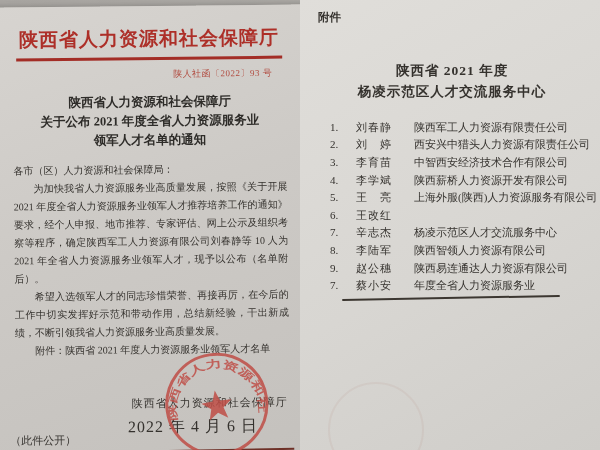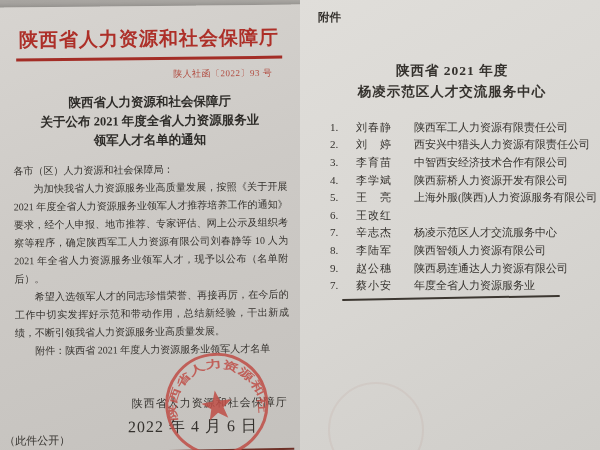--- a/index.html
+++ b/index.html
@@ -24,21 +24,21 @@
   .ld-rule{height:2.5px;background:#a32d26;margin:5px 4px 0 4px;}
   .ld-docnum{color:#b14a3f;font-size:9px;text-align:right;margin:8px 14px 0 0;letter-spacing:.5px;}
   .ld-title{margin-top:12px;text-align:center;font-weight:bold;color:#2e2c29;
     font-size:12.5px;line-height:1.55;}
   .ld-body{margin-top:10px;color:#35322e;font-size:10px;line-height:1.8;text-align:justify;}
   .ld-body p{margin:0;}
   .ld-indent{text-indent:2em;}
   .ld-attach{margin-top:9px;}
   .ld-signer{position:absolute;right:22px;top:390px;font-size:11px;color:#35322e;letter-spacing:1px;}
   .ld-date{position:absolute;right:52px;top:411px;font-size:16px;color:#35322e;letter-spacing:1px;}
-  .ld-public{position:absolute;left:10px;top:426px;font-size:11px;color:#35322e;}
+  .ld-public{position:absolute;left:16px;top:426px;font-size:11px;color:#35322e;}
   .ld-bottomline{position:absolute;left:100px;top:444px;width:200px;height:2px;
     background:#6e3128;transform:rotate(-.4deg);}
   #seal{position:absolute;left:168px;top:344px;width:110px;height:110px;opacity:.85;
     transform:rotate(-8deg);}
   
   #right-sheet{
     left:300px;top:0;width:300px;height:450px;
     background:linear-gradient(150deg,#e0deda 0%,#d8d6d2 55%,#cfcdc9 100%);
     padding:10px 14px 16px 18px;color:#35322e;
   }

